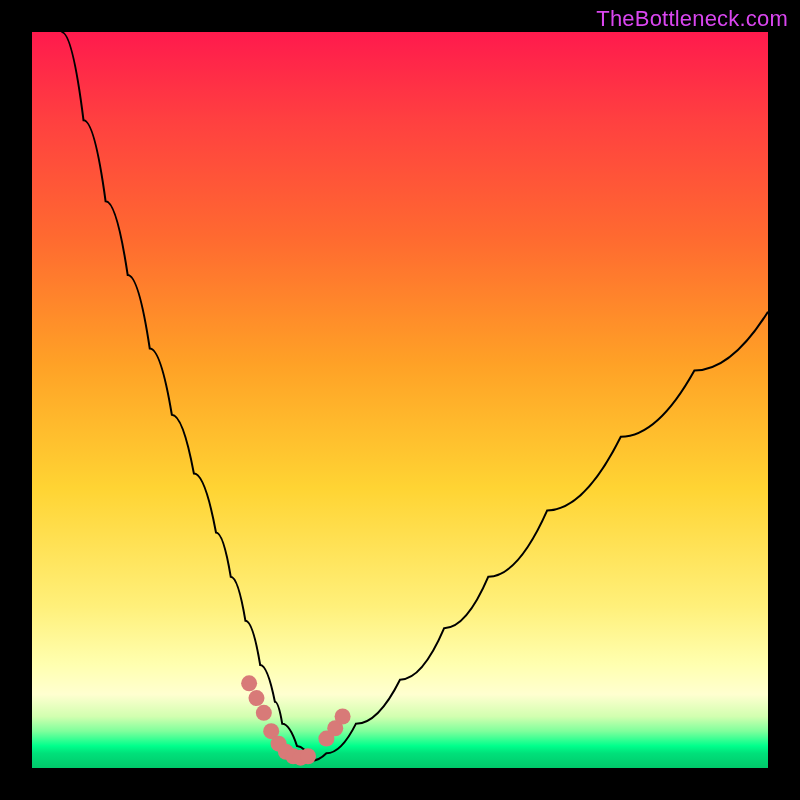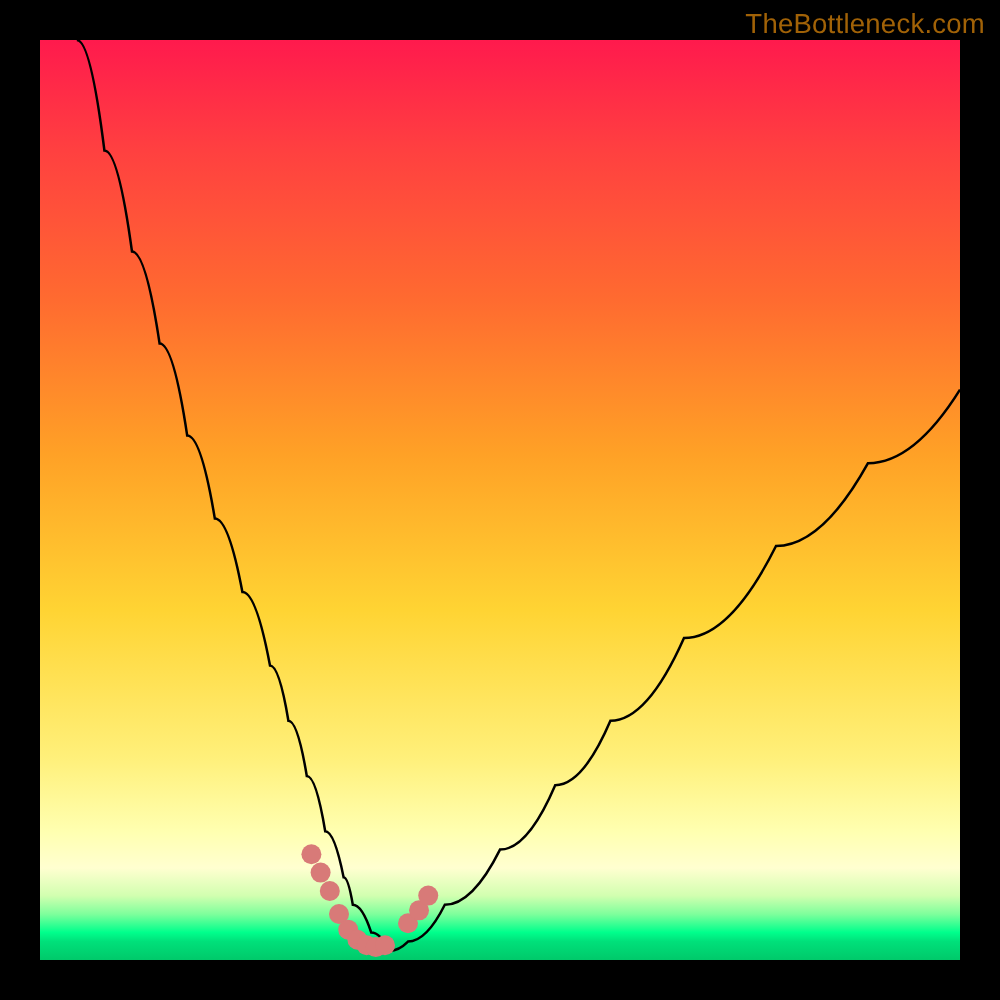--- a/index.html
+++ b/index.html
@@ -47,21 +47,21 @@
     left: 32px;
     top: 32px;
     width: 736px;
     height: 736px;
     overflow: visible;
   }
   .watermark {
     position: absolute;
     right: 12px;
     top: 6px;
-    color: #a16207;
+    color: #d946ef;
     font-family: Arial, Helvetica, sans-serif;
     font-size: 22px;
     letter-spacing: 0.2px;
     user-select: none;
   }
 </style>
 </head>
 <body>
 
 <div class="frame">

